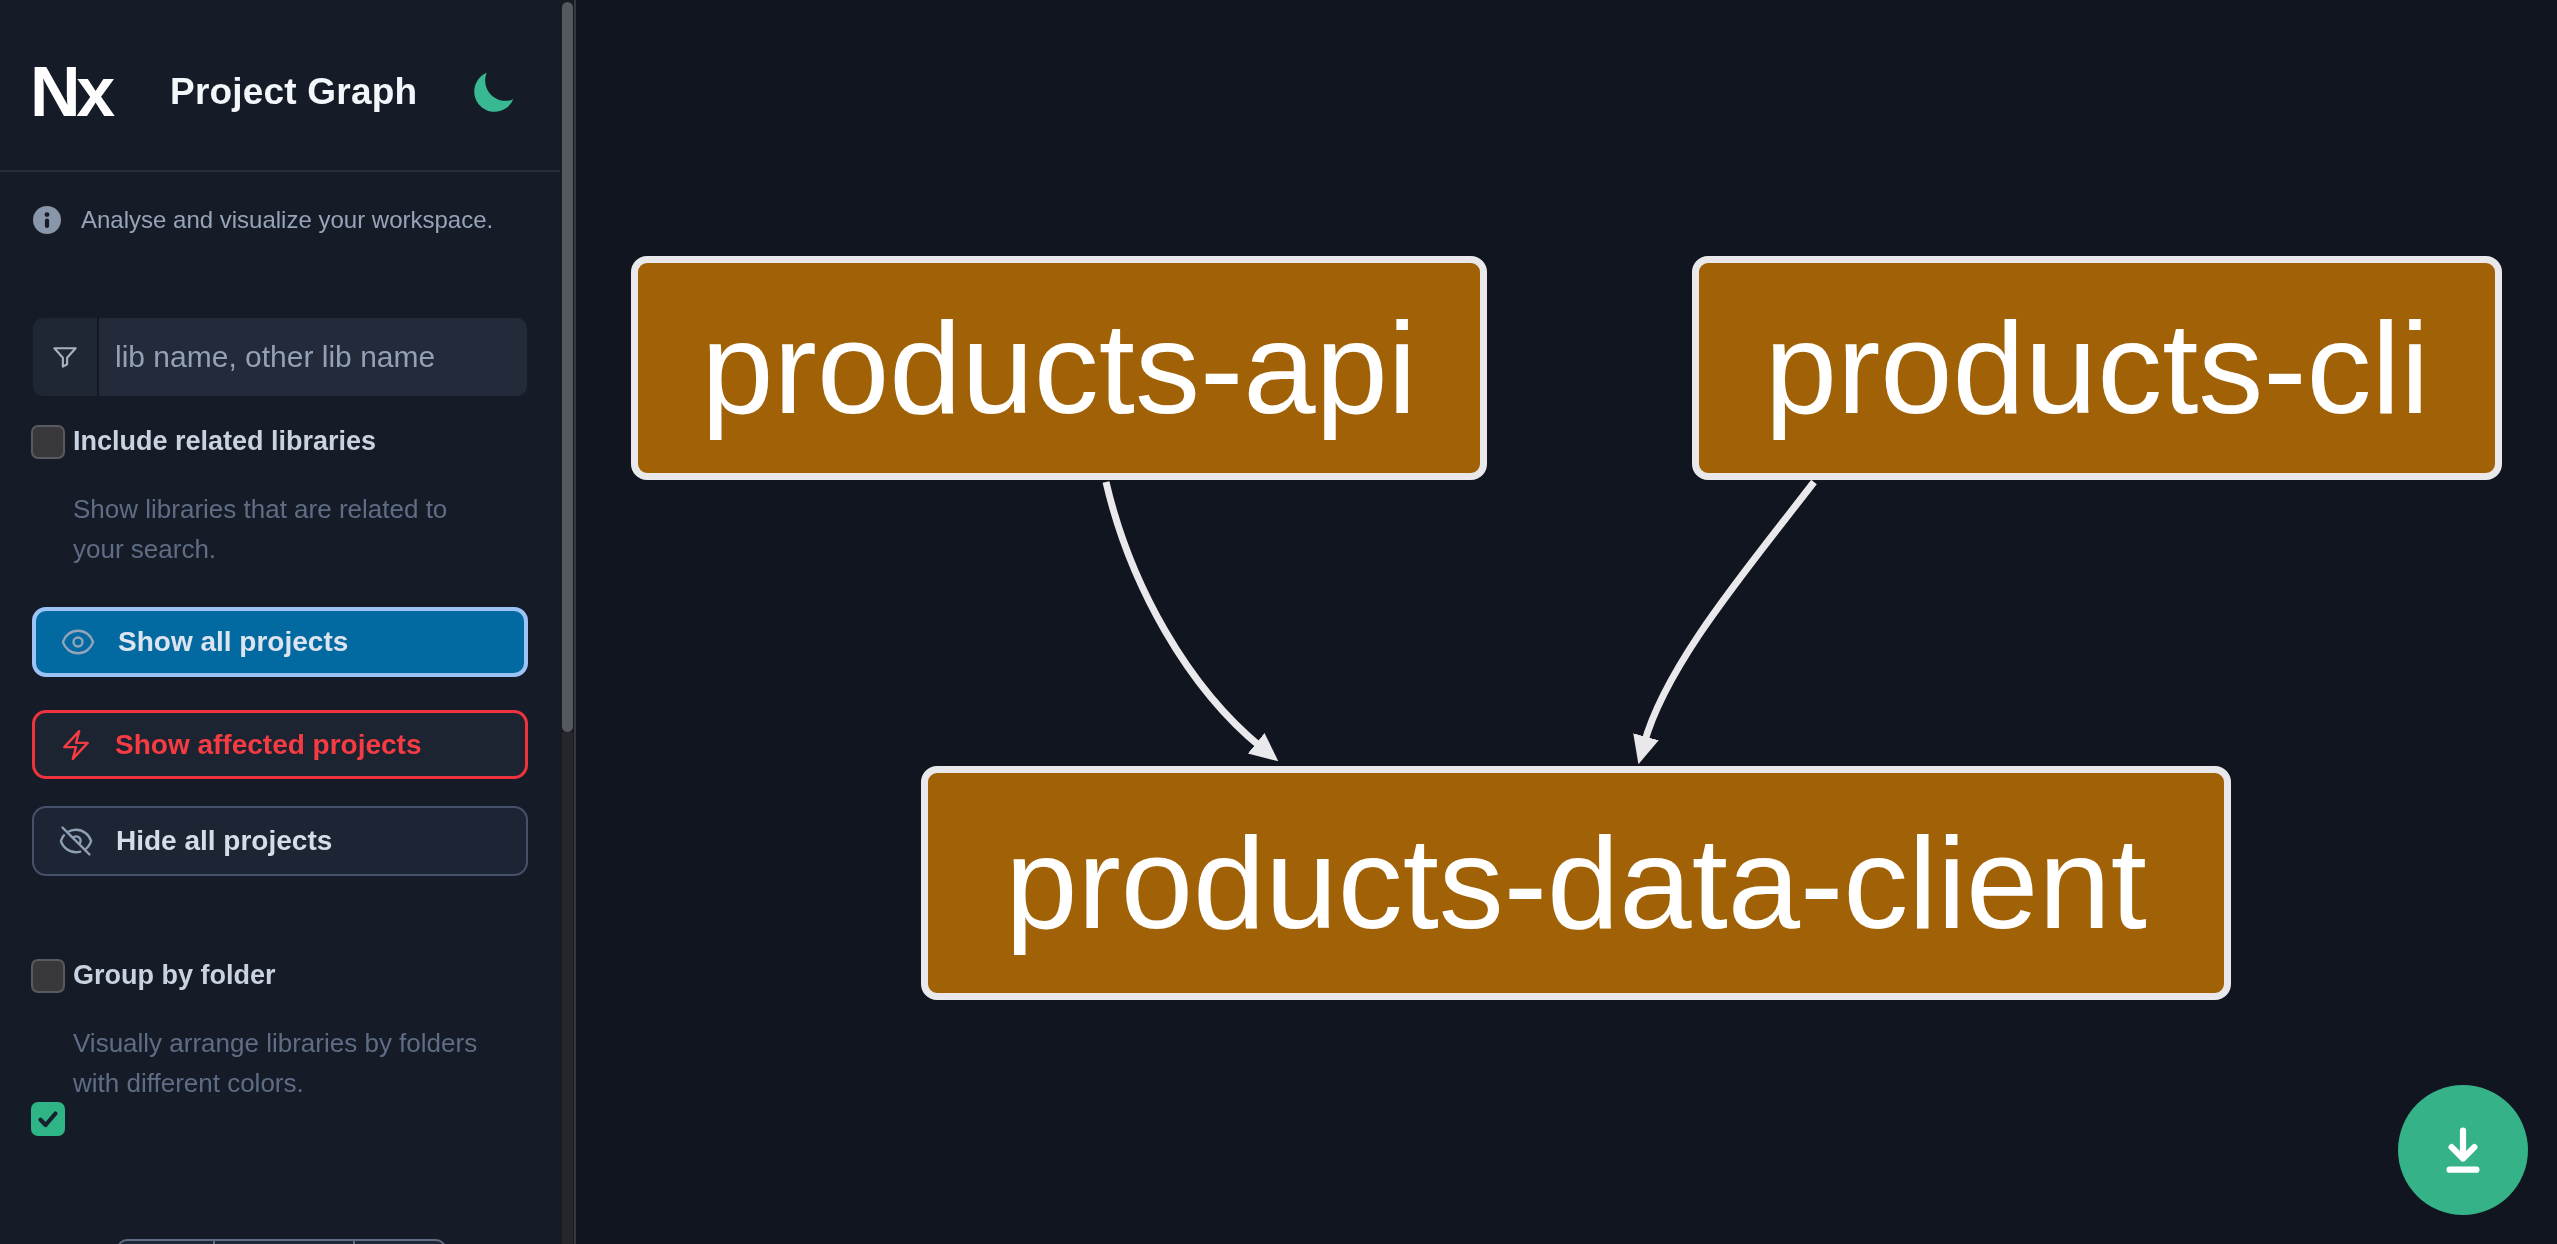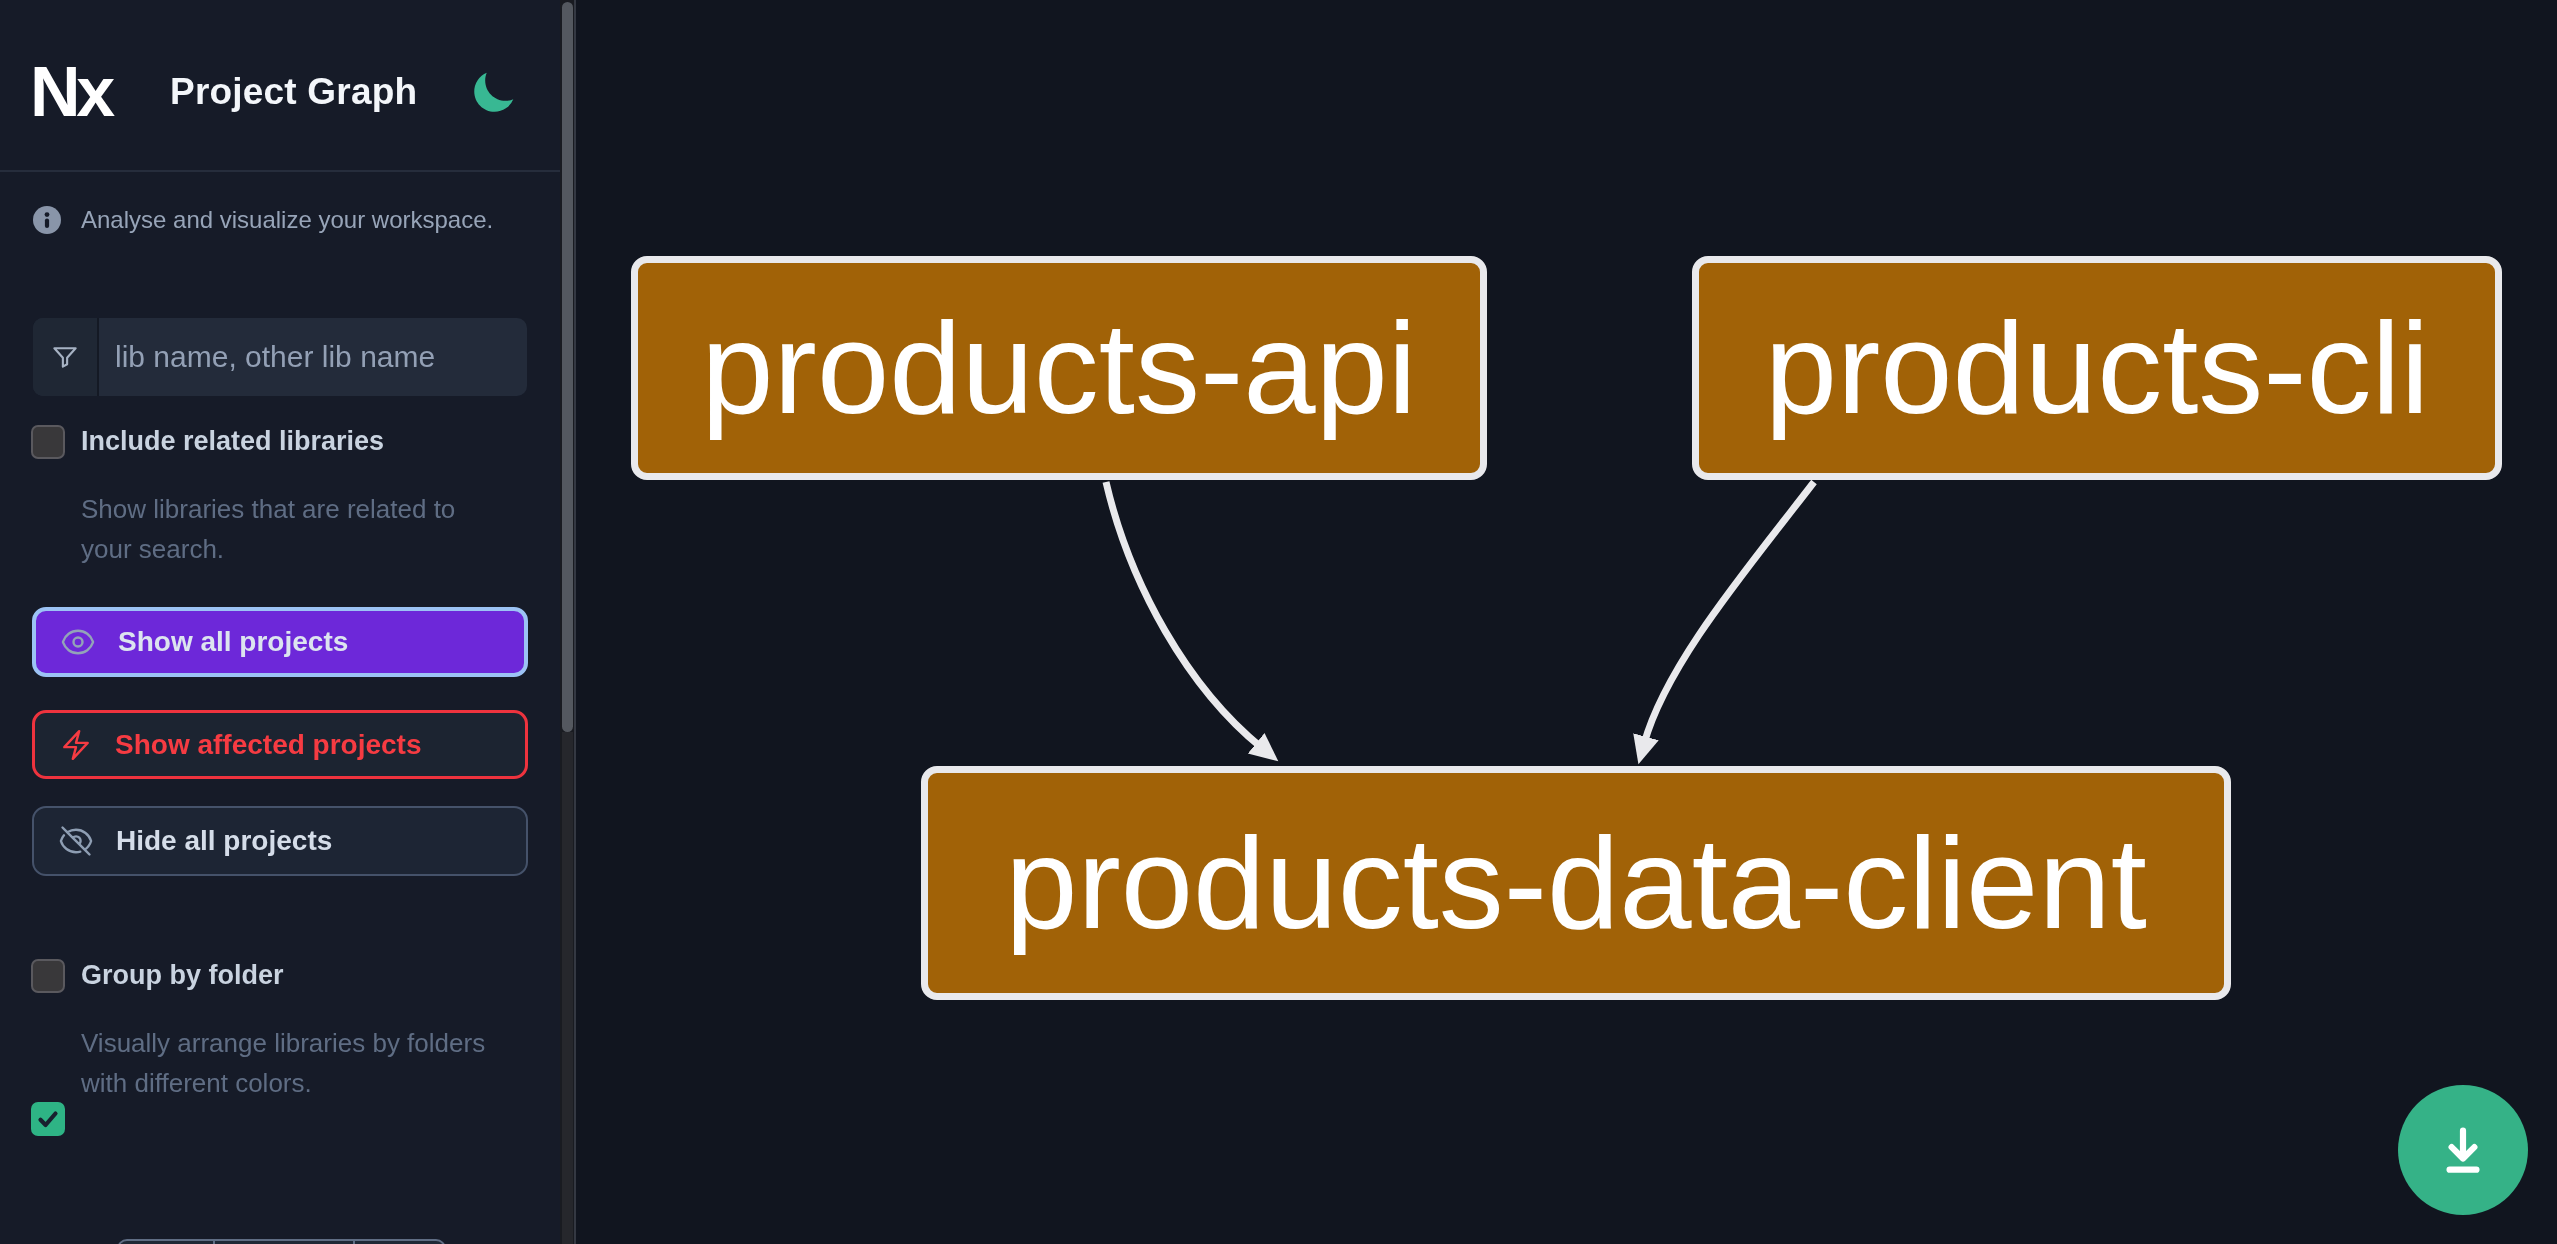--- a/index.html
+++ b/index.html
@@ -22,35 +22,35 @@
   .tagline .txt{font-size:24px;font-weight:500;color:#97a4b8;}
   
   .search{position:absolute;left:33px;top:318px;width:494px;height:78px;background:#232b3a;
     border-radius:10px;display:flex;align-items:stretch;overflow:hidden;}
   .search .icon-cell{width:64px;display:flex;align-items:center;justify-content:center;background:#1f2734;}
   .search .cell-divider{width:2px;background:#141924;}
   .search input{flex:1;background:transparent;border:none;outline:none;padding:0 0 0 16px;
     font-size:30px;color:#d6deea;font-family:"Liberation Sans",sans-serif;}
   .search input::placeholder{color:#93a0b5;opacity:1;}
   
-  .check-row{position:absolute;left:31px;display:flex;gap:16px;}
+  .check-row{position:absolute;left:31px;display:flex;gap:8px;}
   .checkbox{width:34px;height:34px;border-radius:7px;flex:0 0 auto;margin-top:1px;cursor:pointer;
     background:#39383a;border:2px solid #5a595e;box-sizing:border-box;display:flex;align-items:center;justify-content:center;}
   .checkbox.checked{background:#2eb485;border-color:#2eb485;}
   .check-texts{width:430px;}
   .check-label{font-size:27px;font-weight:600;color:#c9d3e0;line-height:34px;margin-bottom:6px;}
   .check-desc{font-size:26px;font-weight:400;color:#5f6d84;line-height:40px;margin-top:31px;}
   .row-related{top:424px;}
   .row-folder{top:958px;}
   .row-proximity{top:1101px;}
   
   .side-btn{position:absolute;left:32px;width:496px;box-sizing:border-box;border-radius:14px;
     display:flex;align-items:center;padding-left:24px;gap:22px;font-size:28px;font-weight:600;
     font-family:"Liberation Sans",sans-serif;cursor:pointer;text-align:left;}
-  .btn-show-all{top:607px;height:70px;background:#6d28d9;border:4px solid #9cc3f5;color:#dce4ef;}
+  .btn-show-all{top:607px;height:70px;background:#0369a1;border:4px solid #9cc3f5;color:#dce4ef;}
   .btn-affected{top:710px;height:69px;background:#1c2431;border:3px solid #ee333e;color:#f63b42;}
   .btn-hide{top:806px;height:70px;background:#1d2534;border:2px solid #45526a;color:#d5dde9;}
   
   .stepper-partial{position:absolute;left:117px;top:1239px;width:329px;height:12px;background:#1f2836;
     border:2px solid #5f6d84;border-bottom:none;border-radius:10px 10px 0 0;box-sizing:border-box;}
   .stepper-partial .seg-div{position:absolute;top:0;bottom:0;width:2px;background:#5f6d84;}
   .stepper-partial .d1{left:94px;} .stepper-partial .d2{left:234px;}
   
   .scroll-gutter{position:absolute;left:560px;top:0;width:16px;height:1244px;background:#191b21;
     border-right:2px solid #343842;box-sizing:border-box;}

